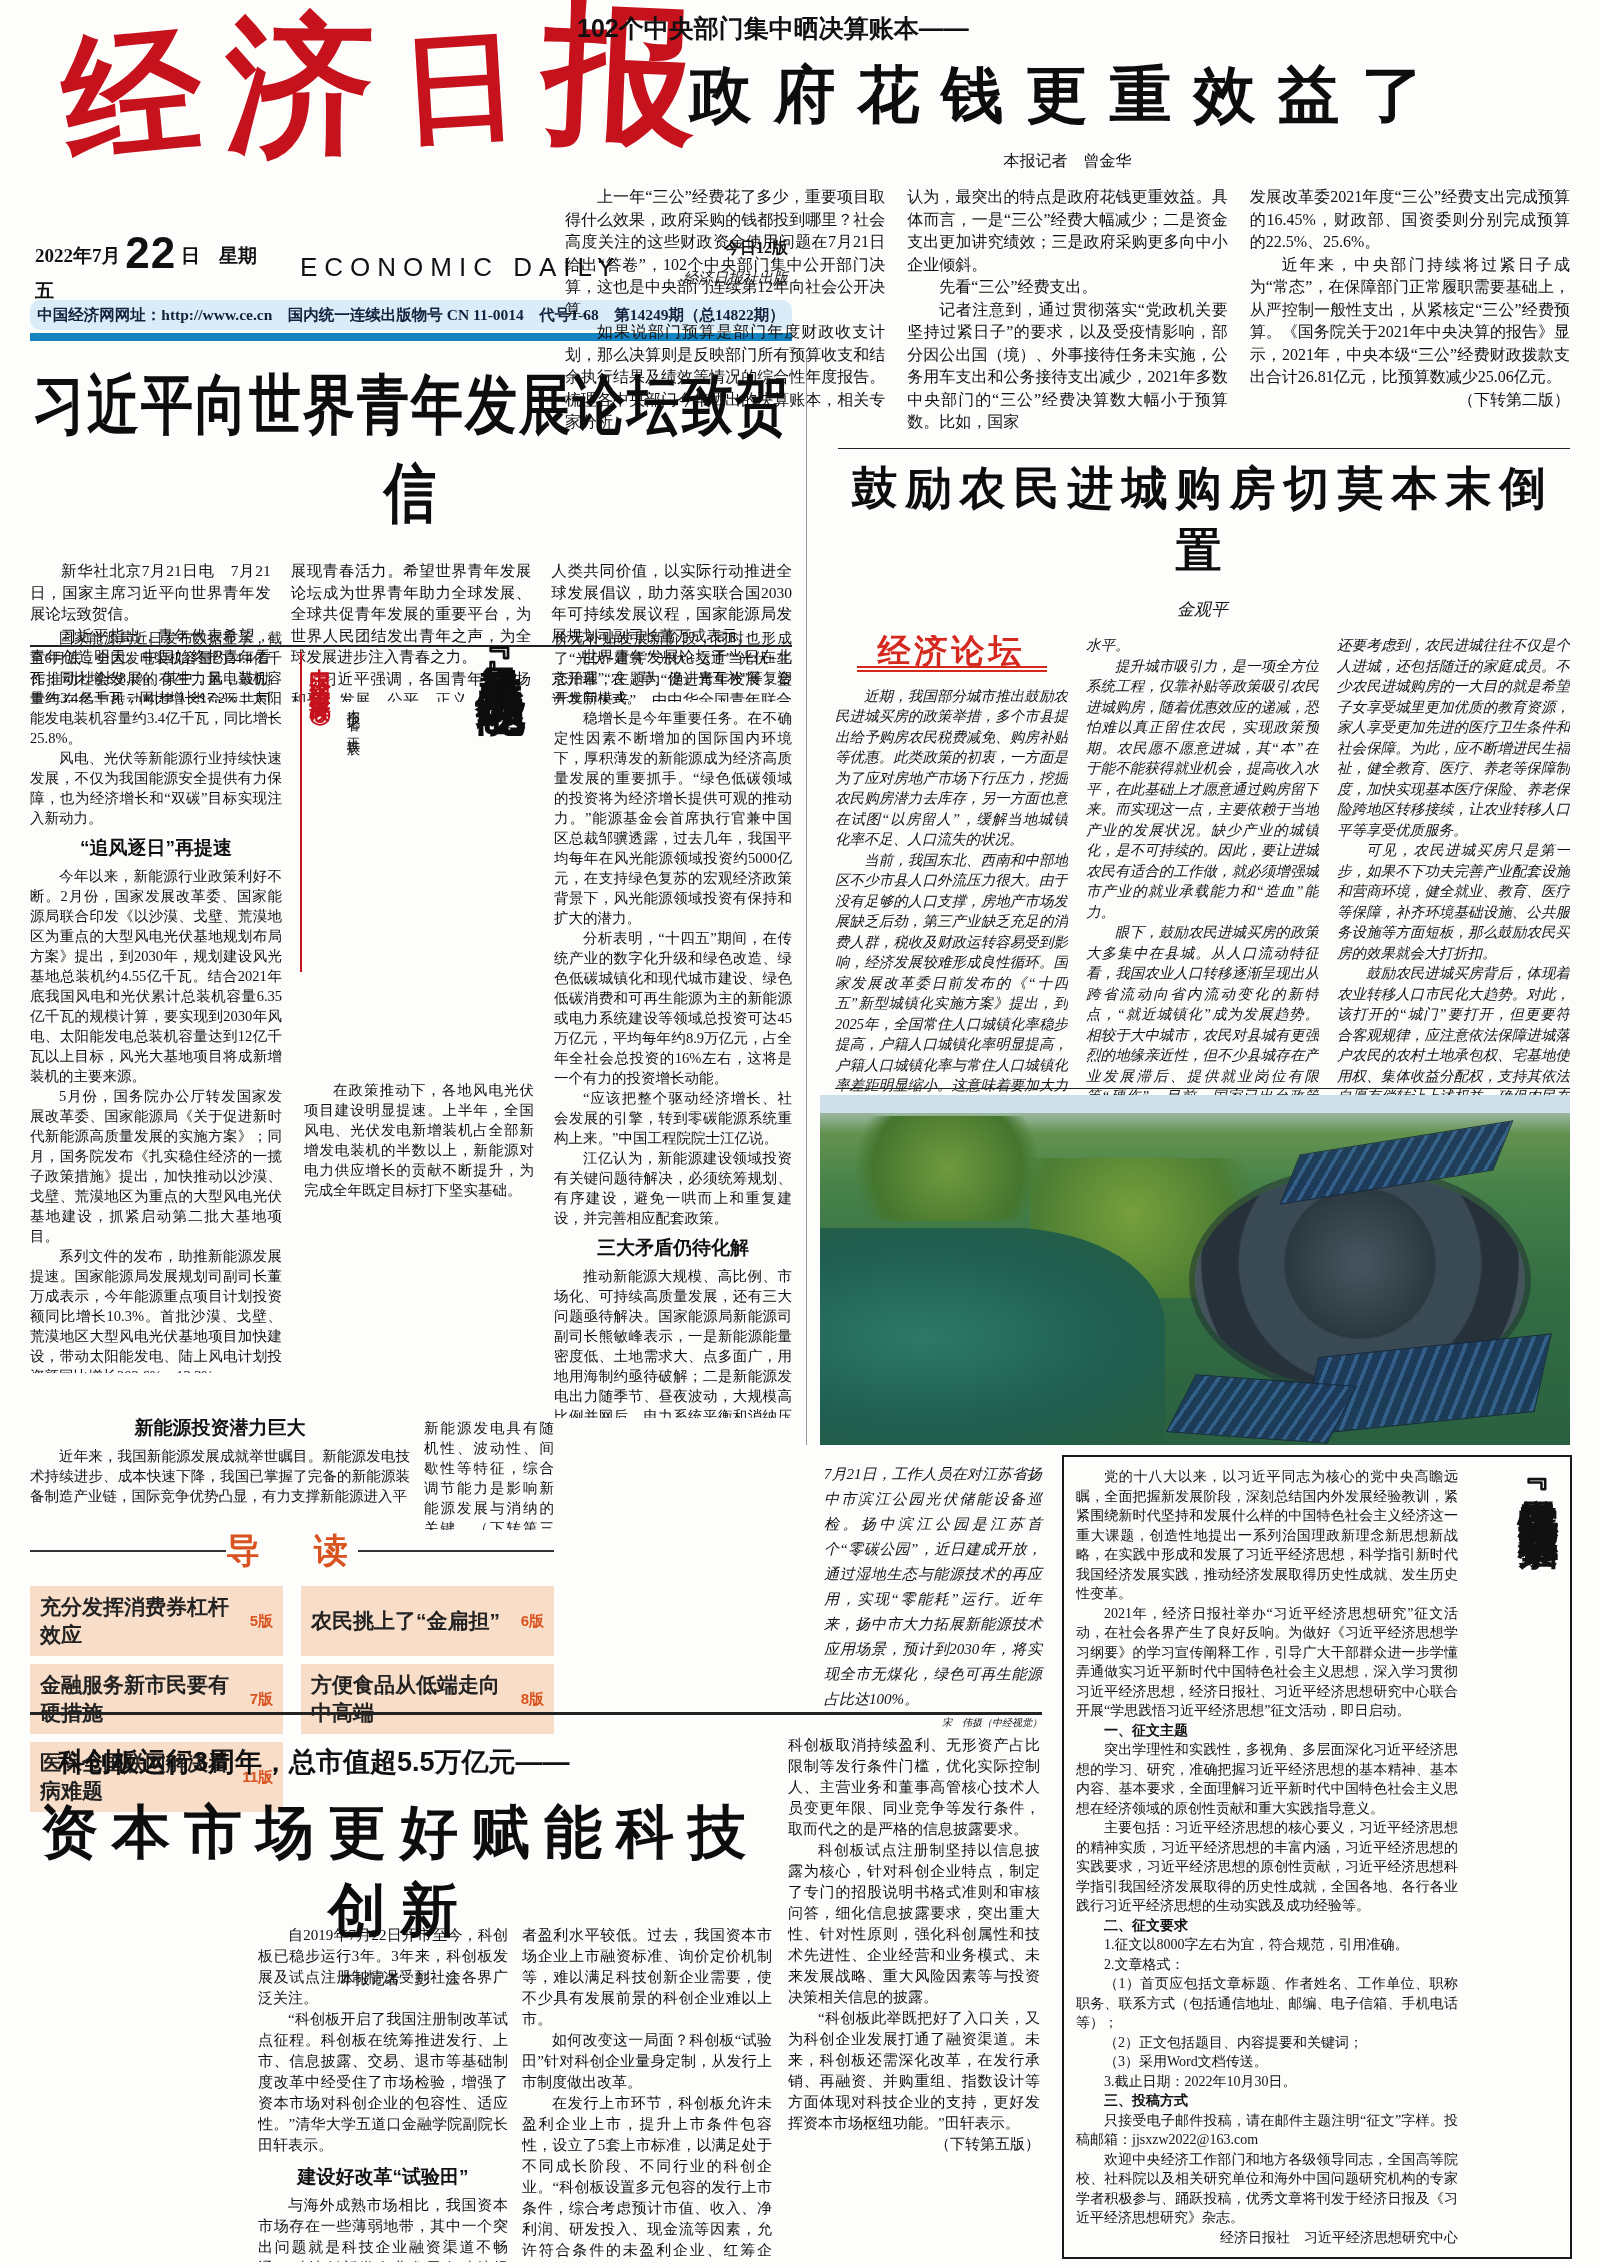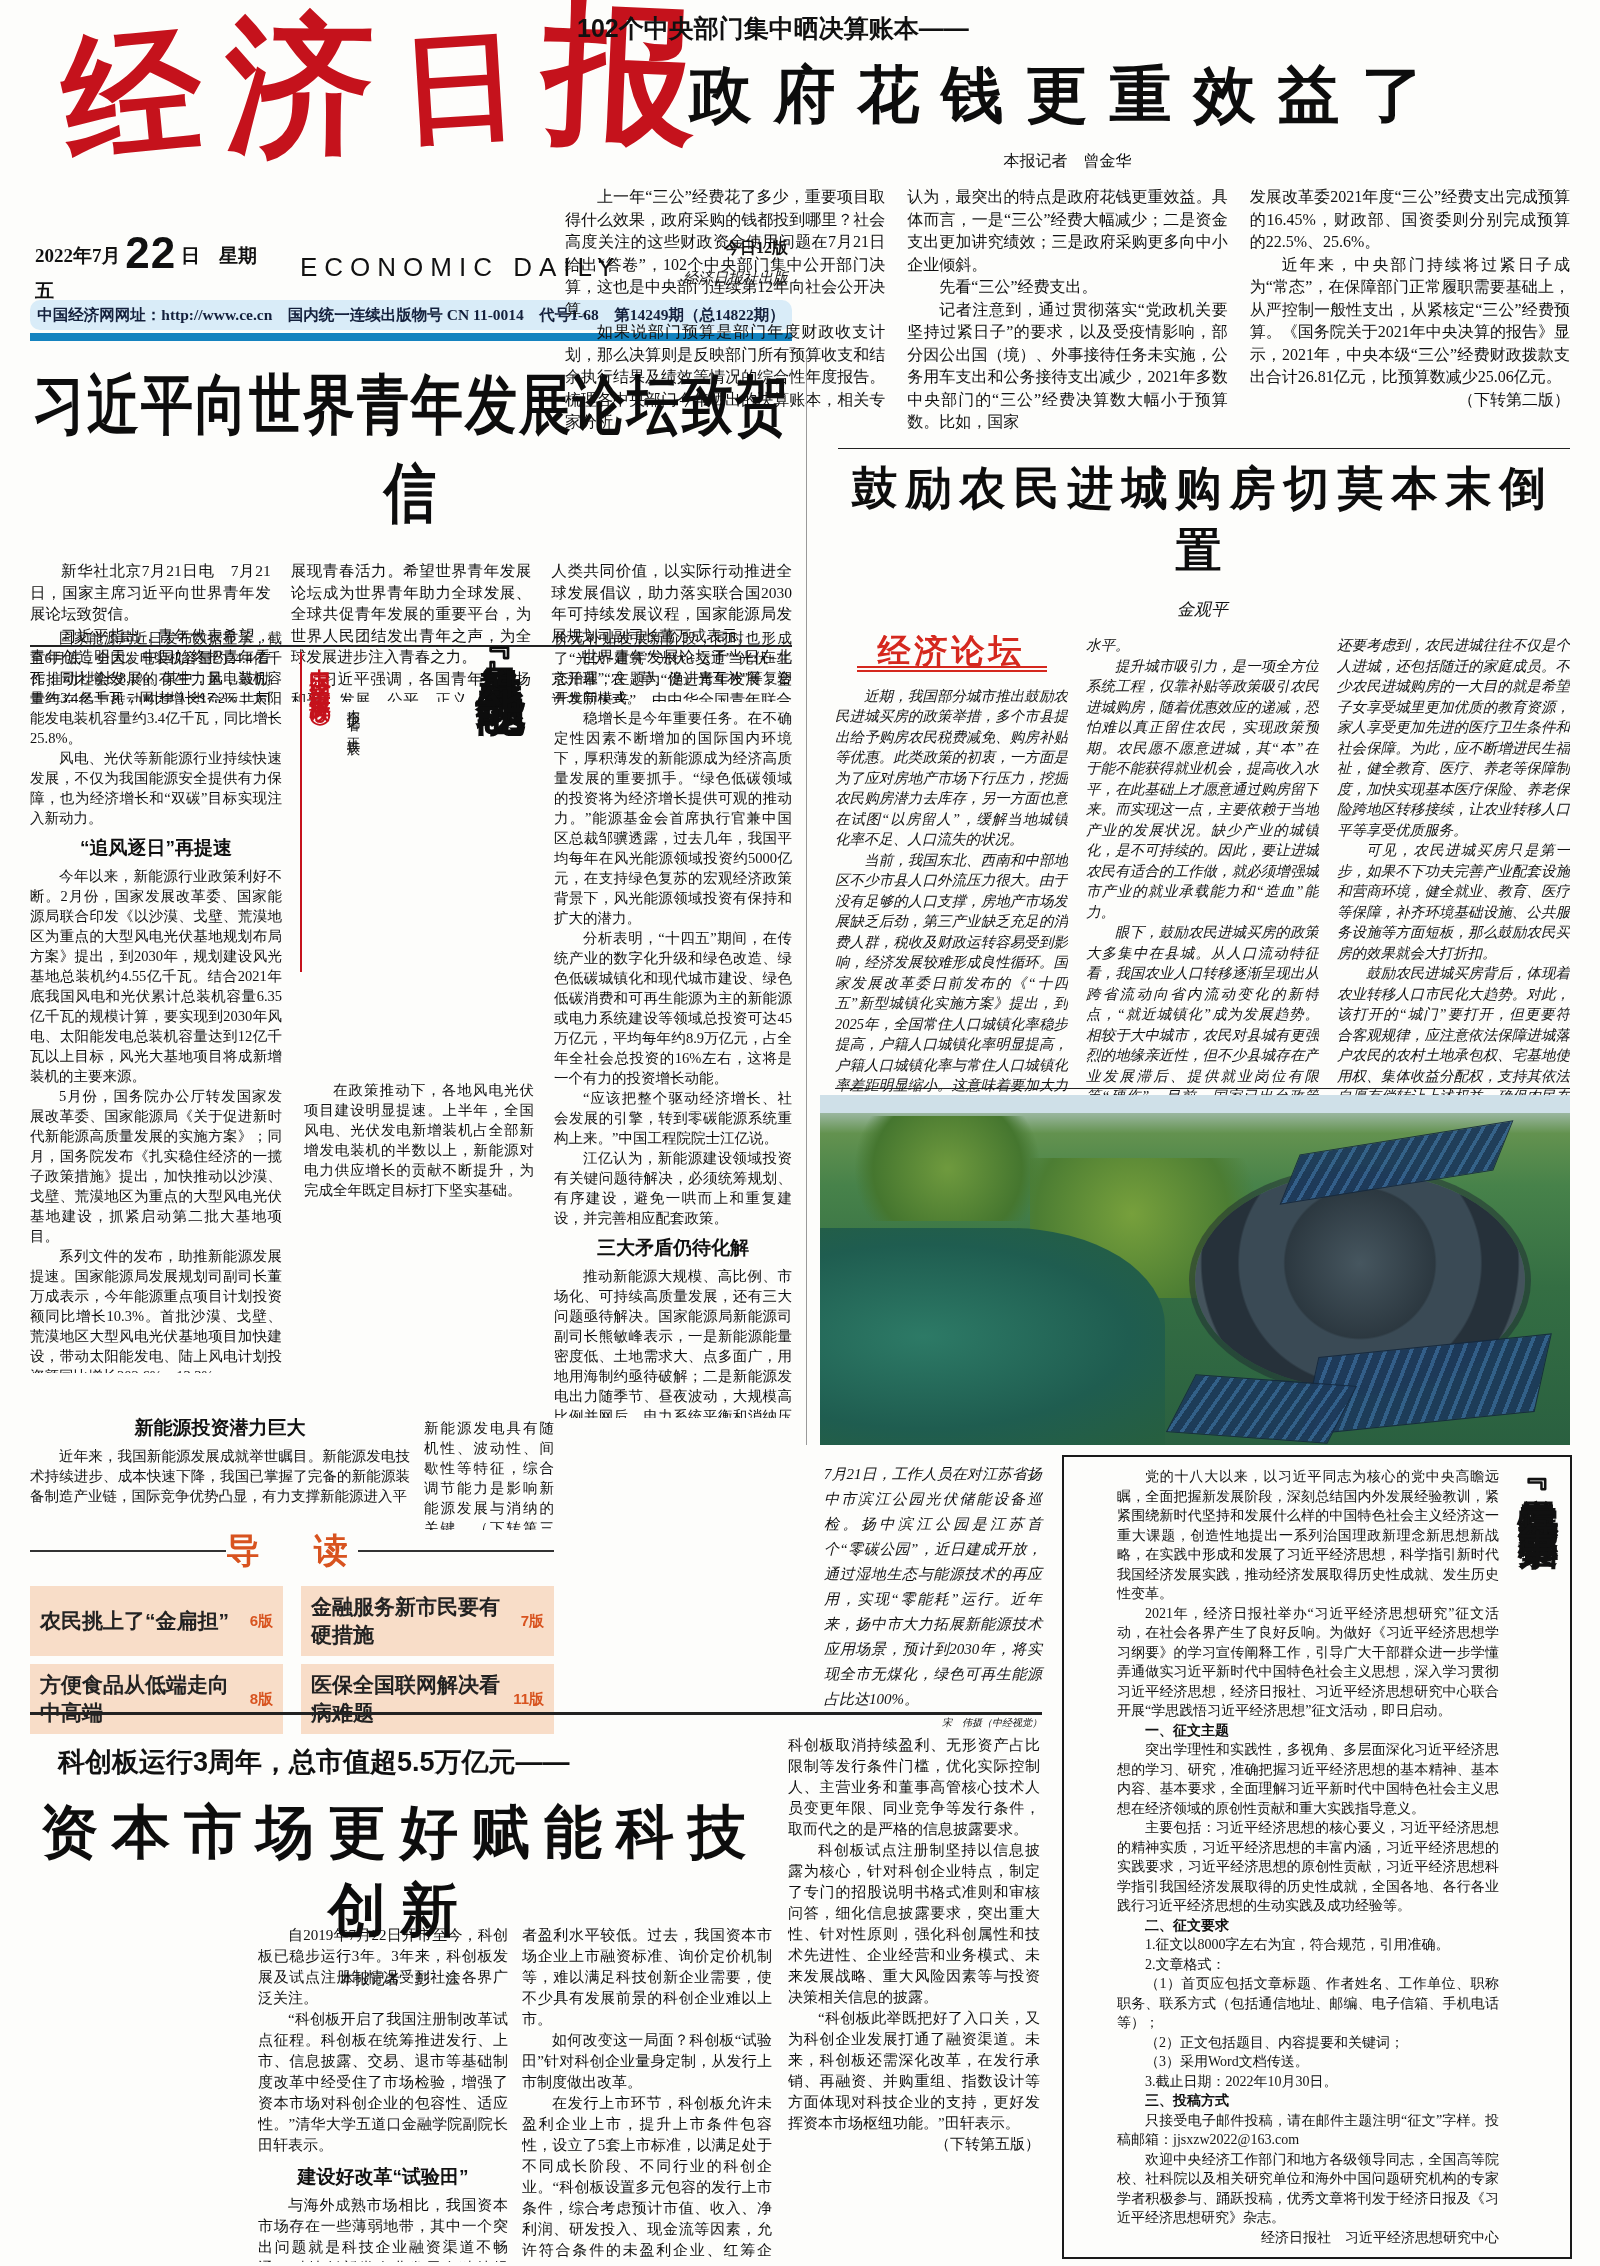--- a/index.html
+++ b/index.html
@@ -188,20 +188,24 @@
     </div>
 
   <div class="abs" style="left:30px;top:1528px;width:524px;">
     <div class="dd-head">
       <div class="dd-line"></div>
       <div class="dd-title">导　读</div>
       <div class="dd-line"></div>
     </div>
     <div class="dd-grid">
       <div class="dd-item">
+          <span>充分发挥消费券杠杆效应</span>
+          <span class="dd-page">5版</span>
+        </div>
+      <div class="dd-item">
           <span>农民挑上了“金扁担”</span>
           <span class="dd-page">6版</span>
         </div>
       <div class="dd-item">
           <span>金融服务新市民要有硬措施</span>
           <span class="dd-page">7版</span>
         </div>
       <div class="dd-item">
           <span>方便食品从低端走向中高端</span>
           <span class="dd-page">8版</span>
@@ -247,21 +251,21 @@
     <div class="ph-panel" style="right:4%;bottom:6%;width:30%;height:22%;"></div>
     <div class="ph-panel" style="right:30%;bottom:2%;width:22%;height:16%;transform:skewX(-24deg) rotate(4deg);"></div>
     <div class="ph-panel" style="right:10%;top:12%;width:26%;height:14%;transform:skewX(-30deg) rotate(-10deg);"></div>
   </div>
   <div class="abs" style="left:824px;top:1462px;width:218px;">
     <div class="caption">7月21日，工作人员在对江苏省扬中市滨江公园光伏储能设备巡检。扬中滨江公园是江苏首个“零碳公园”，近日建成开放，通过湿地生态与能源技术的再应用，实现“零能耗”运行。近年来，扬中市大力拓展新能源技术应用场景，预计到2030年，将实现全市无煤化，绿色可再生能源占比达100%。</div>
     <div class="credit">宋　伟摄（中经视觉）</div>
   </div>
 
   <div class="abs zwbox" style="left:1062px;top:1455px;width:506px;height:800px;">
-    <div class="paras" style="position:absolute;left:12px;top:10px;width:382px;height:780px;overflow:hidden;font-size:14px;line-height:19.5px;margin-left:41px;">
+    <div class="paras" style="position:absolute;left:12px;top:10px;width:382px;height:780px;overflow:hidden;font-size:14px;line-height:19.5px;">
         <p>党的十八大以来，以习近平同志为核心的党中央高瞻远瞩，全面把握新发展阶段，深刻总结国内外发展经验教训，紧紧围绕新时代坚持和发展什么样的中国特色社会主义经济这一重大课题，创造性地提出一系列治国理政新理念新思想新战略，在实践中形成和发展了习近平经济思想，科学指引新时代我国经济发展实践，推动经济发展取得历史性成就、发生历史性变革。</p>
         <p>2021年，经济日报社举办“习近平经济思想研究”征文活动，在社会各界产生了良好反响。为做好《习近平经济思想学习纲要》的学习宣传阐释工作，引导广大干部群众进一步学懂弄通做实习近平新时代中国特色社会主义思想，深入学习贯彻习近平经济思想，经济日报社、习近平经济思想研究中心联合开展“学思践悟习近平经济思想”征文活动，即日启动。</p>
         <p class="boldp">一、征文主题</p>
         <p>突出学理性和实践性，多视角、多层面深化习近平经济思想的学习、研究，准确把握习近平经济思想的基本精神、基本内容、基本要求，全面理解习近平新时代中国特色社会主义思想在经济领域的原创性贡献和重大实践指导意义。</p>
         <p>主要包括：习近平经济思想的核心要义，习近平经济思想的精神实质，习近平经济思想的丰富内涵，习近平经济思想的实践要求，习近平经济思想的原创性贡献，习近平经济思想科学指引我国经济发展取得的历史性成就，全国各地、各行各业践行习近平经济思想的生动实践及成功经验等。</p>
         <p class="boldp">二、征文要求</p>
         <p>1.征文以8000字左右为宜，符合规范，引用准确。</p>
         <p>2.文章格式：</p>
         <p>（1）首页应包括文章标题、作者姓名、工作单位、职称职务、联系方式（包括通信地址、邮编、电子信箱、手机电话等）；</p>
         <p>（2）正文包括题目、内容提要和关键词；</p>

